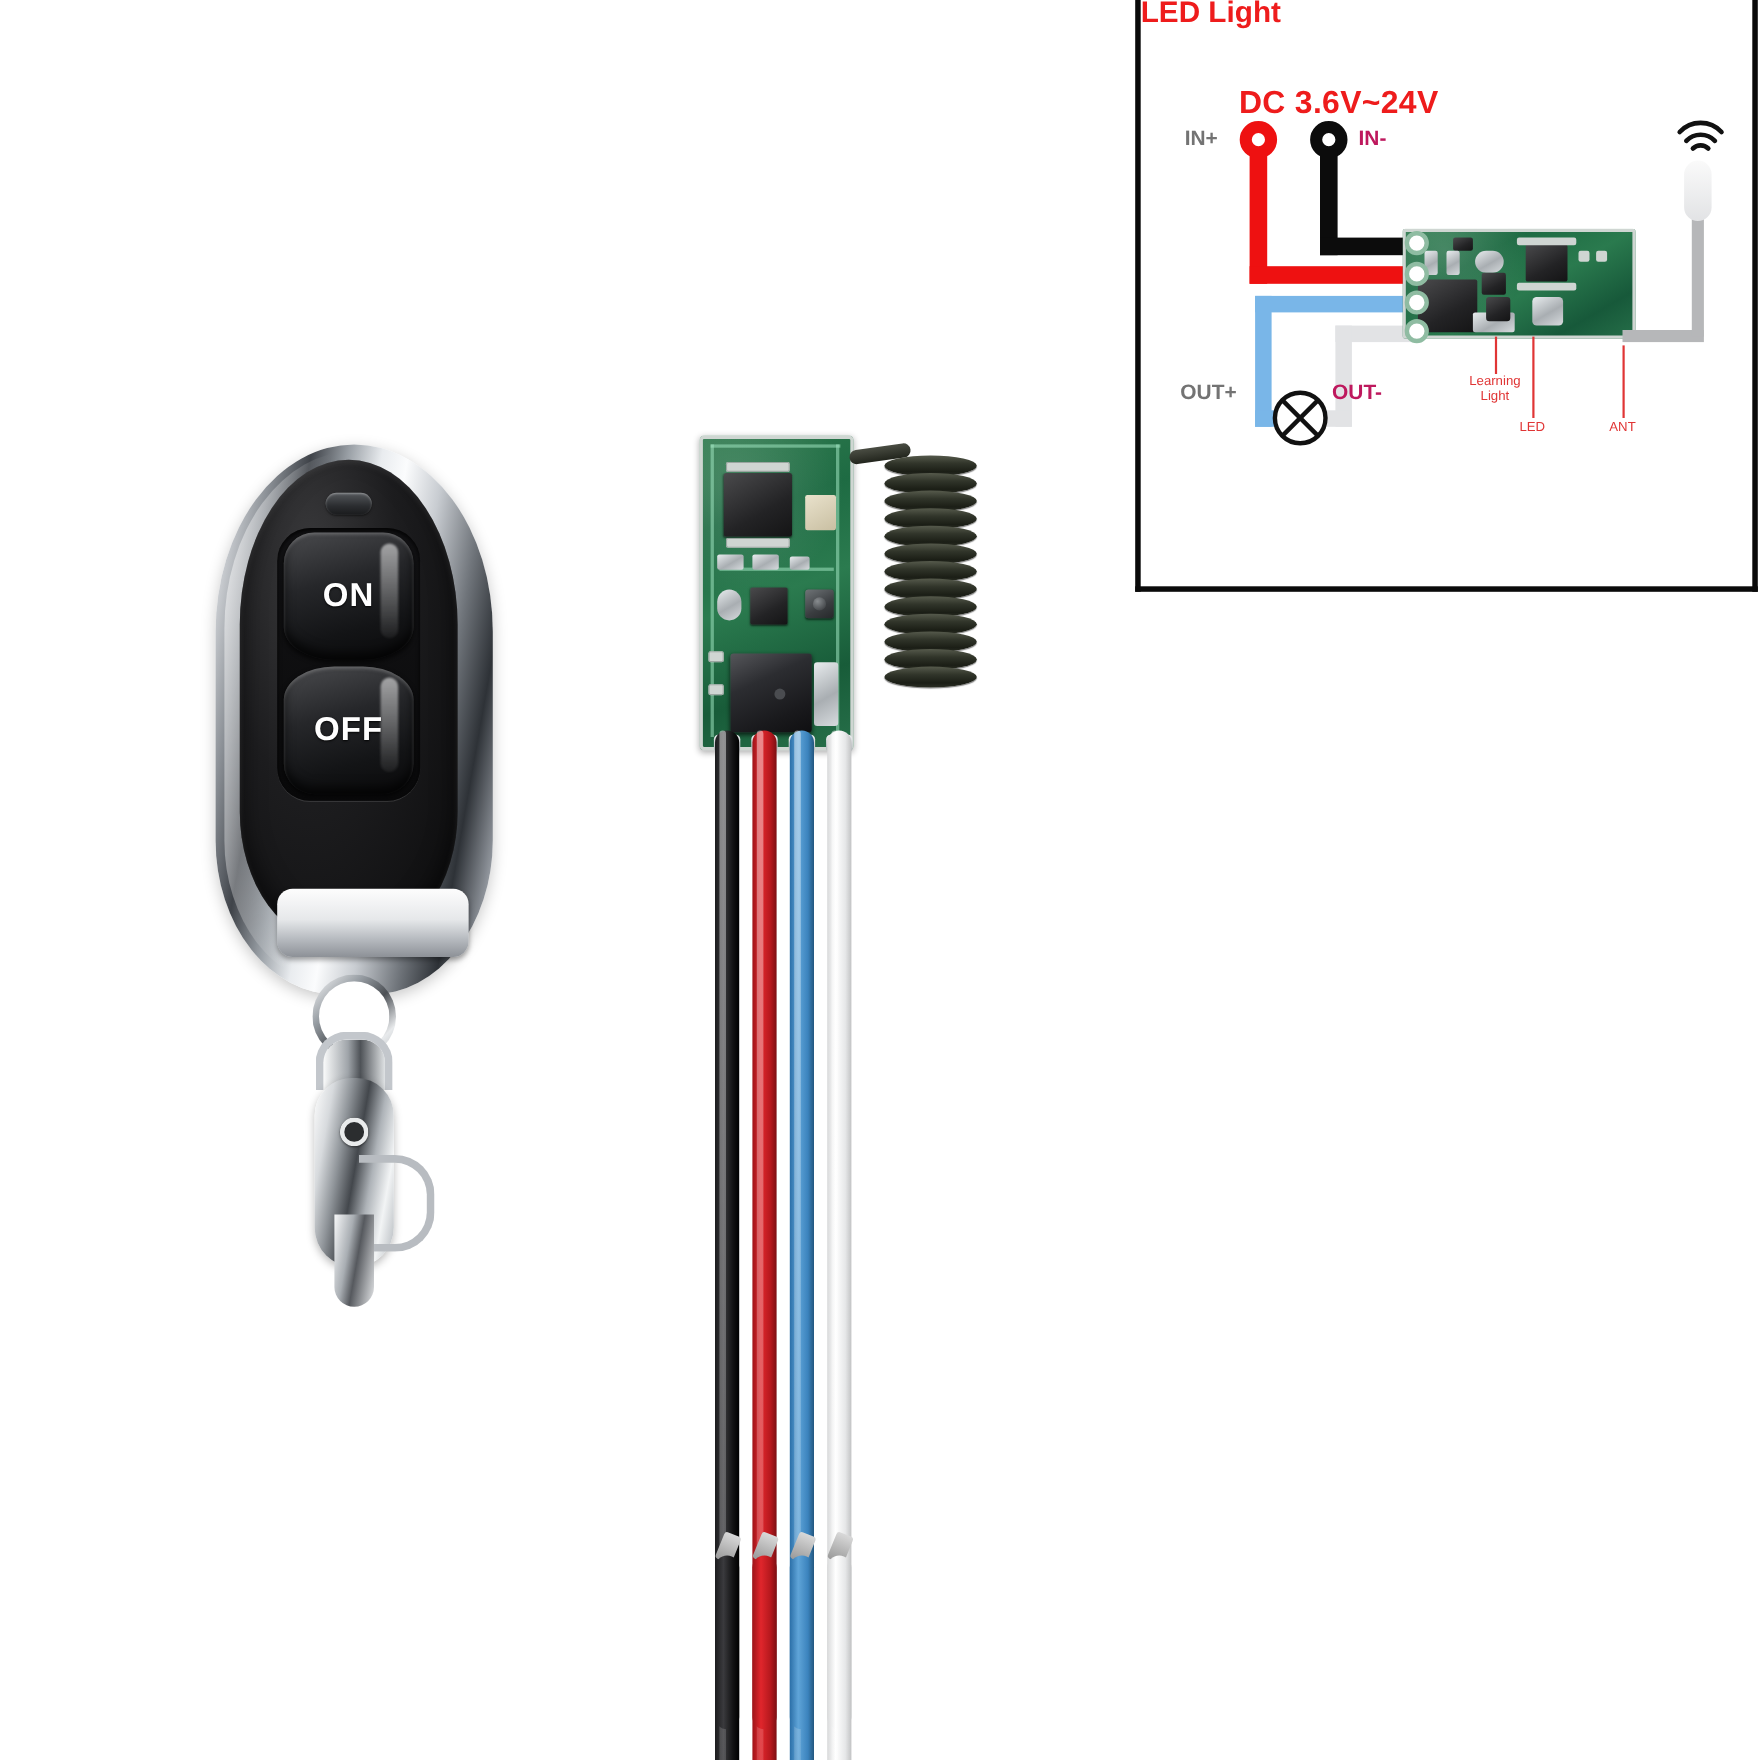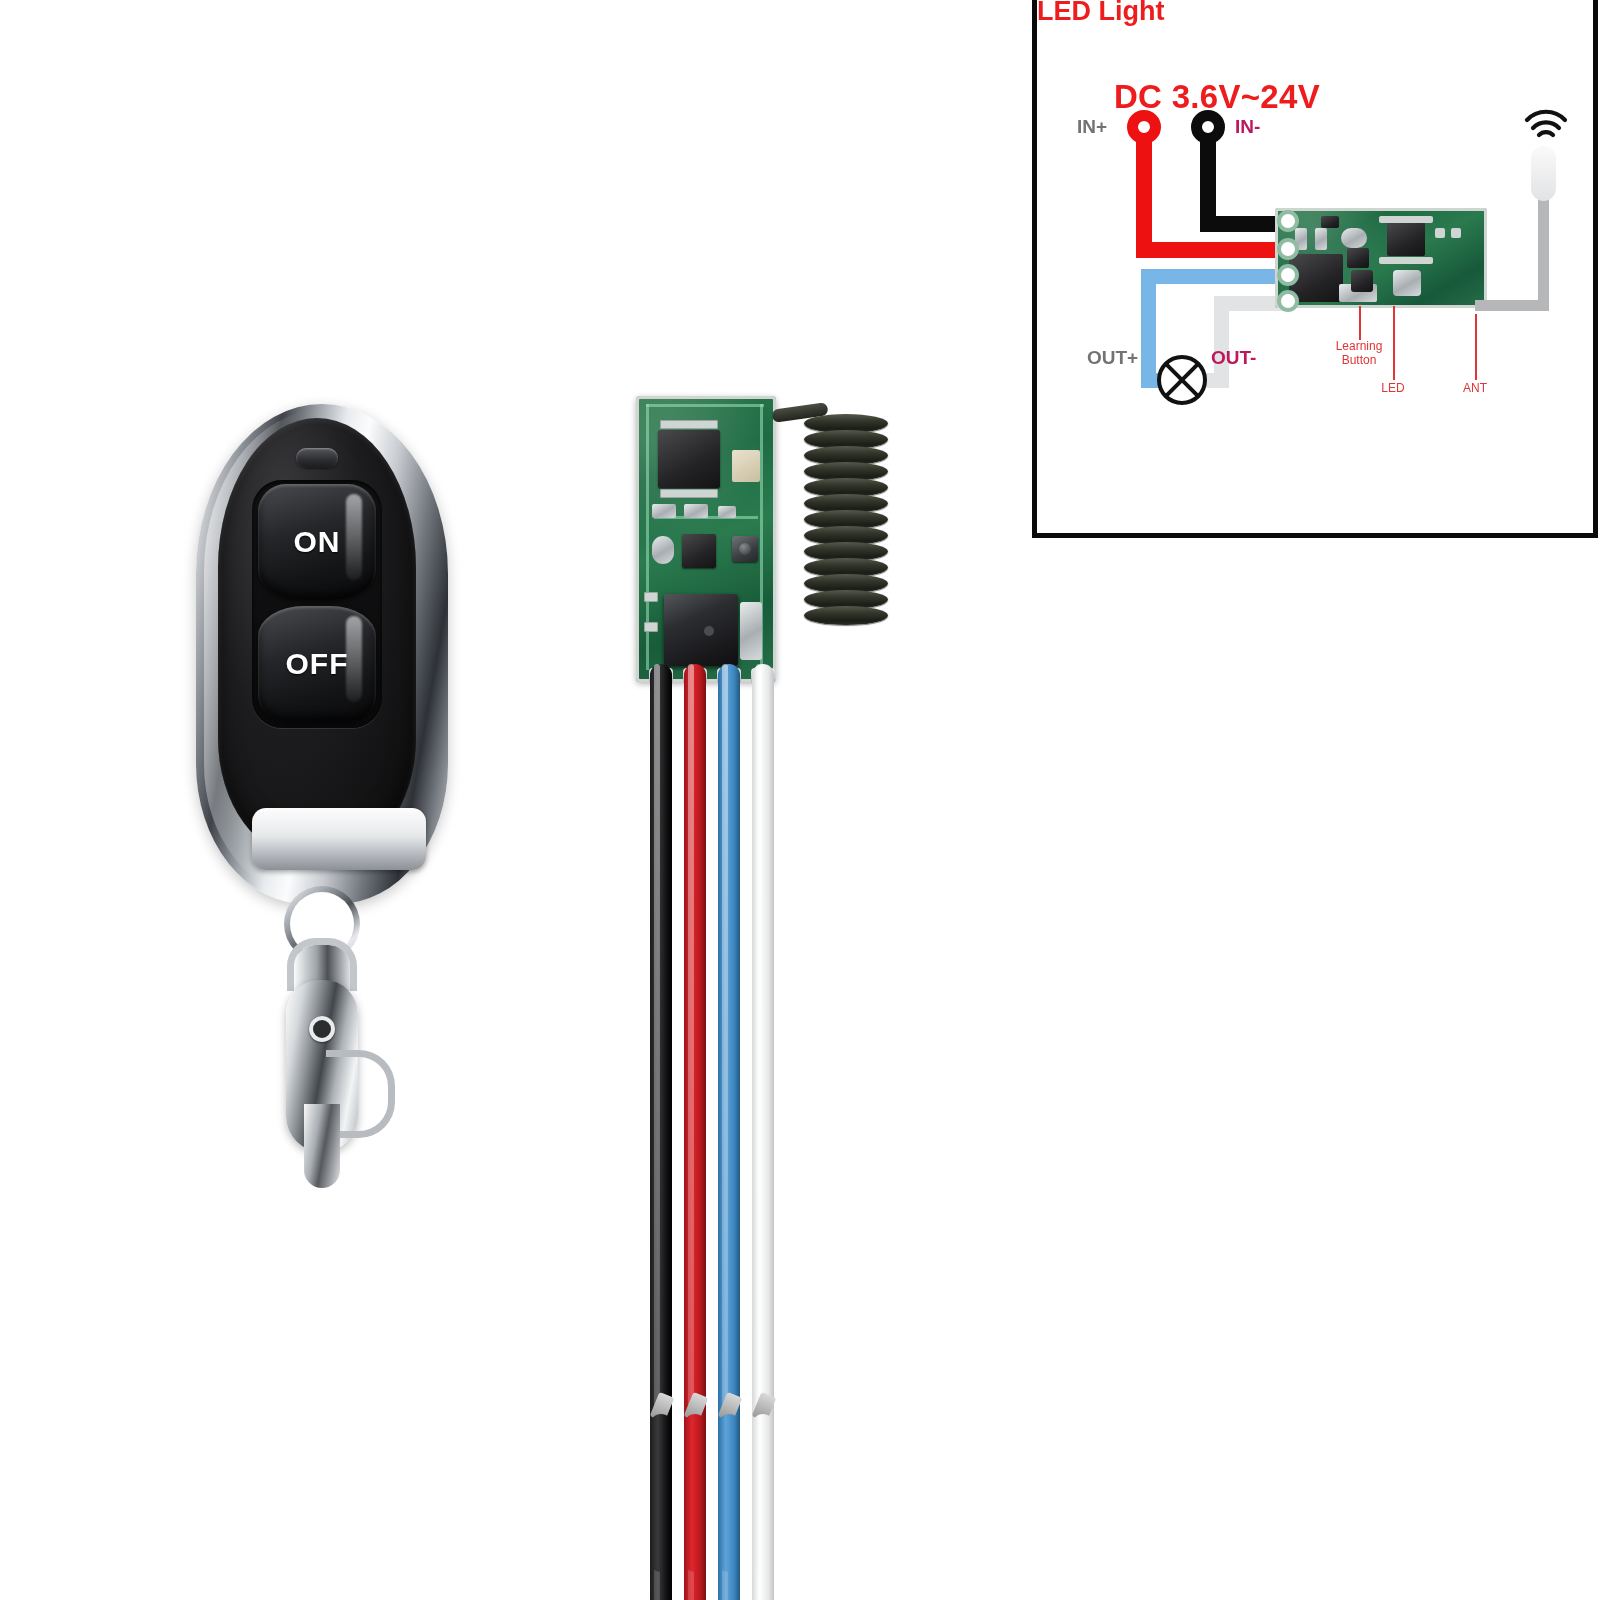--- a/index.html
+++ b/index.html
@@ -166,31 +166,31 @@
     background:linear-gradient(180deg,#eef1f2,#aab0b4);}
 
   
   #diagram{
     position:absolute;left:1032px;top:-4px;width:566px;height:542px;
     background:#fff;border:5px solid #0a0a0a;border-top:none;box-sizing:border-box;
   }
   #diagram .inner{position:absolute;left:0;top:0;width:100%;height:100%;}
   .dtitle{
     position:absolute;left:60px;top:82px;width:240px;text-align:center;
-    color:#ee1c1c;font-size:33px;font-weight:bold;letter-spacing:.3px;
+    color:#ee1c1c;font-size:29px;font-weight:bold;letter-spacing:.3px;
   }
   .term-dot{position:absolute;width:34px;height:34px;border-radius:50%;box-sizing:border-box;}
   #in-plus-dot{left:90px;top:114px;border:11px solid #ee1111;background:#fff;}
   #in-minus-dot{left:154px;top:114px;border:11px solid #0c0c0c;background:#fff;}
   .lbl{position:absolute;font-size:19px;font-weight:bold;white-space:nowrap;}
   .lbl.red{color:#737373;}
   .lbl.blk{color:#be185d;}
   #lbl-in-plus{left:40px;top:120px;}
   #lbl-in-minus{left:198px;top:120px;}
-  #lbl-out-plus{left:50px;top:351px;}
+  #lbl-out-plus{left:36px;top:351px;}
   #lbl-out-minus{left:174px;top:351px;}
   #lbl-ledlight{left:70px;top:415px;color:#ee1c1c;font-size:27px;font-weight:bold;}
   .note{position:absolute;color:#e03535;font-size:12px;text-align:center;line-height:1.15;white-space:nowrap;}
   #note-learn{left:292px;top:344px;width:60px;}
   #note-led{left:338px;top:386px;width:36px;}
   #note-ant{left:420px;top:386px;width:36px;}
   .leader{position:absolute;width:2px;background:#e03535;}
   #lead-learn{left:322px;top:310px;height:34px;}
   #lead-led{left:356px;top:310px;height:74px;}
   #lead-ant{left:438px;top:318px;height:66px;}
@@ -380,21 +380,21 @@
       <div class="d-term" style="top:242px;"></div>
       <div class="d-term" style="top:268px;"></div>
       <div class="d-term" style="top:294px;"></div>
 
       
       <div class="leader" id="lead-learn"></div>
       <div class="leader" id="lead-led"></div>
       <div class="leader" id="lead-ant"></div>
       <div class="note" id="note-learn">
         <div>Learning</div>
-        <div>Button</div>
+        <div>Light</div>
       </div>
       <div class="note" id="note-led">LED</div>
       <div class="note" id="note-ant">ANT</div>
 
       
       <div id="d-ant-h"></div>
       <div id="d-ant-v"></div>
       <div id="d-ant-tip"></div>
       <svg id="wifi-ico" viewBox="0 0 46 40">
         <path d="M4 16 A26 26 0 0 1 42 16" fill="none" stroke="#111" stroke-width="4.2" stroke-linecap="round"></path>

